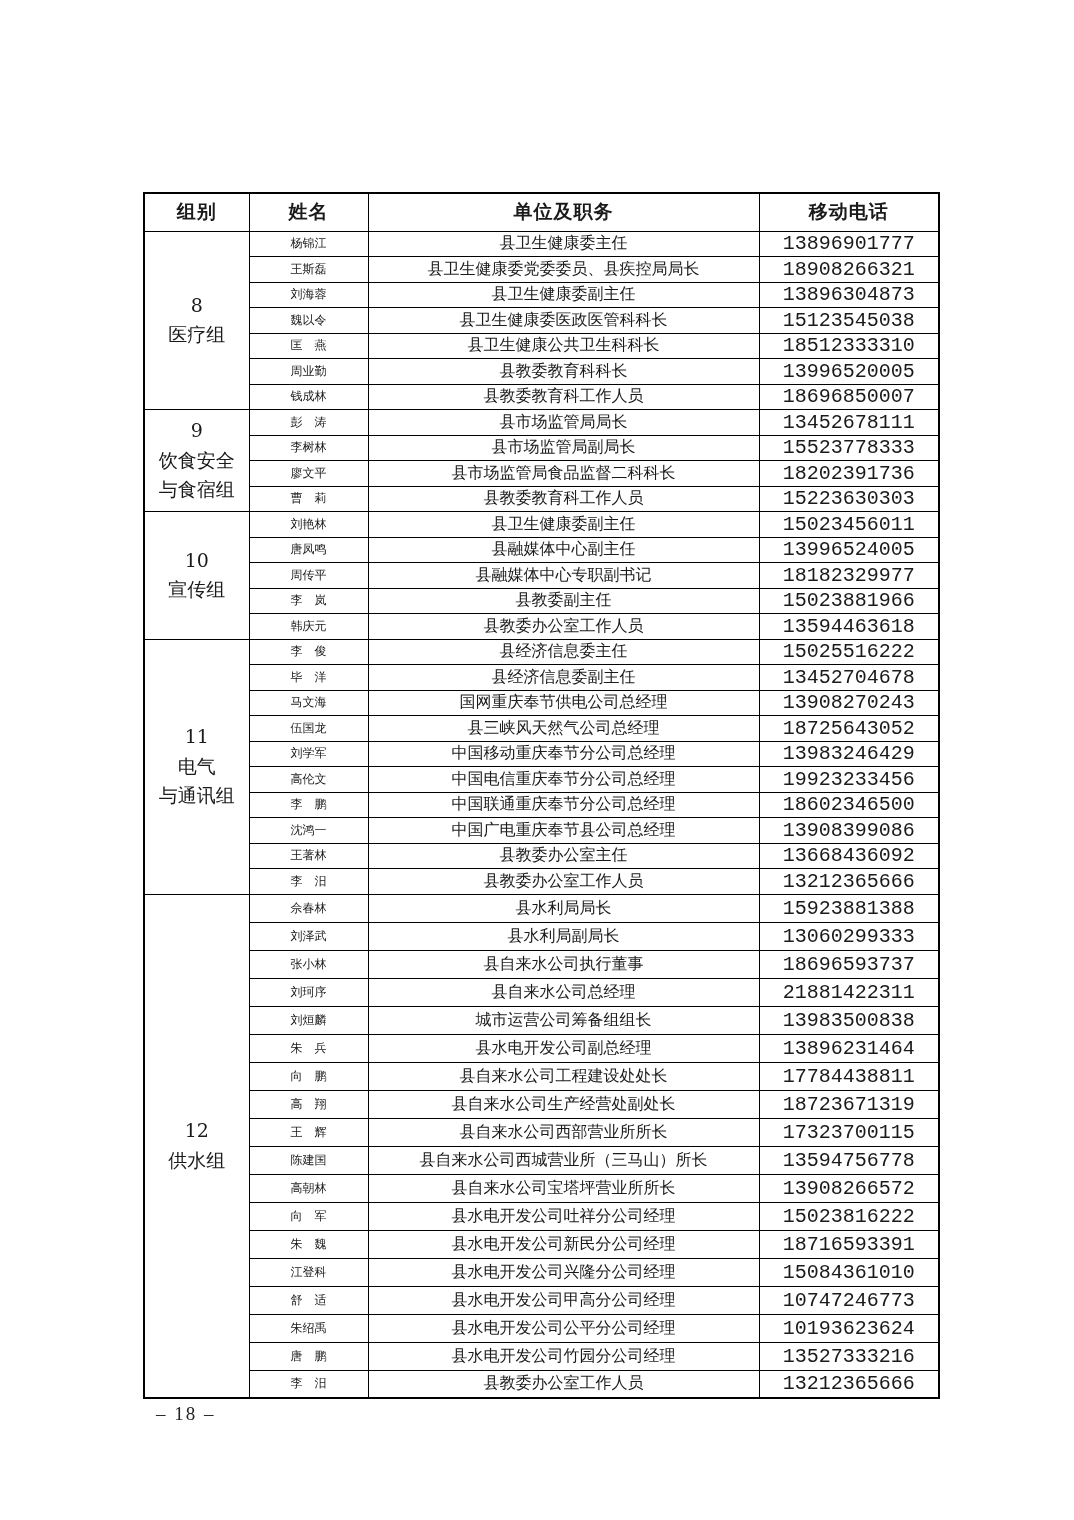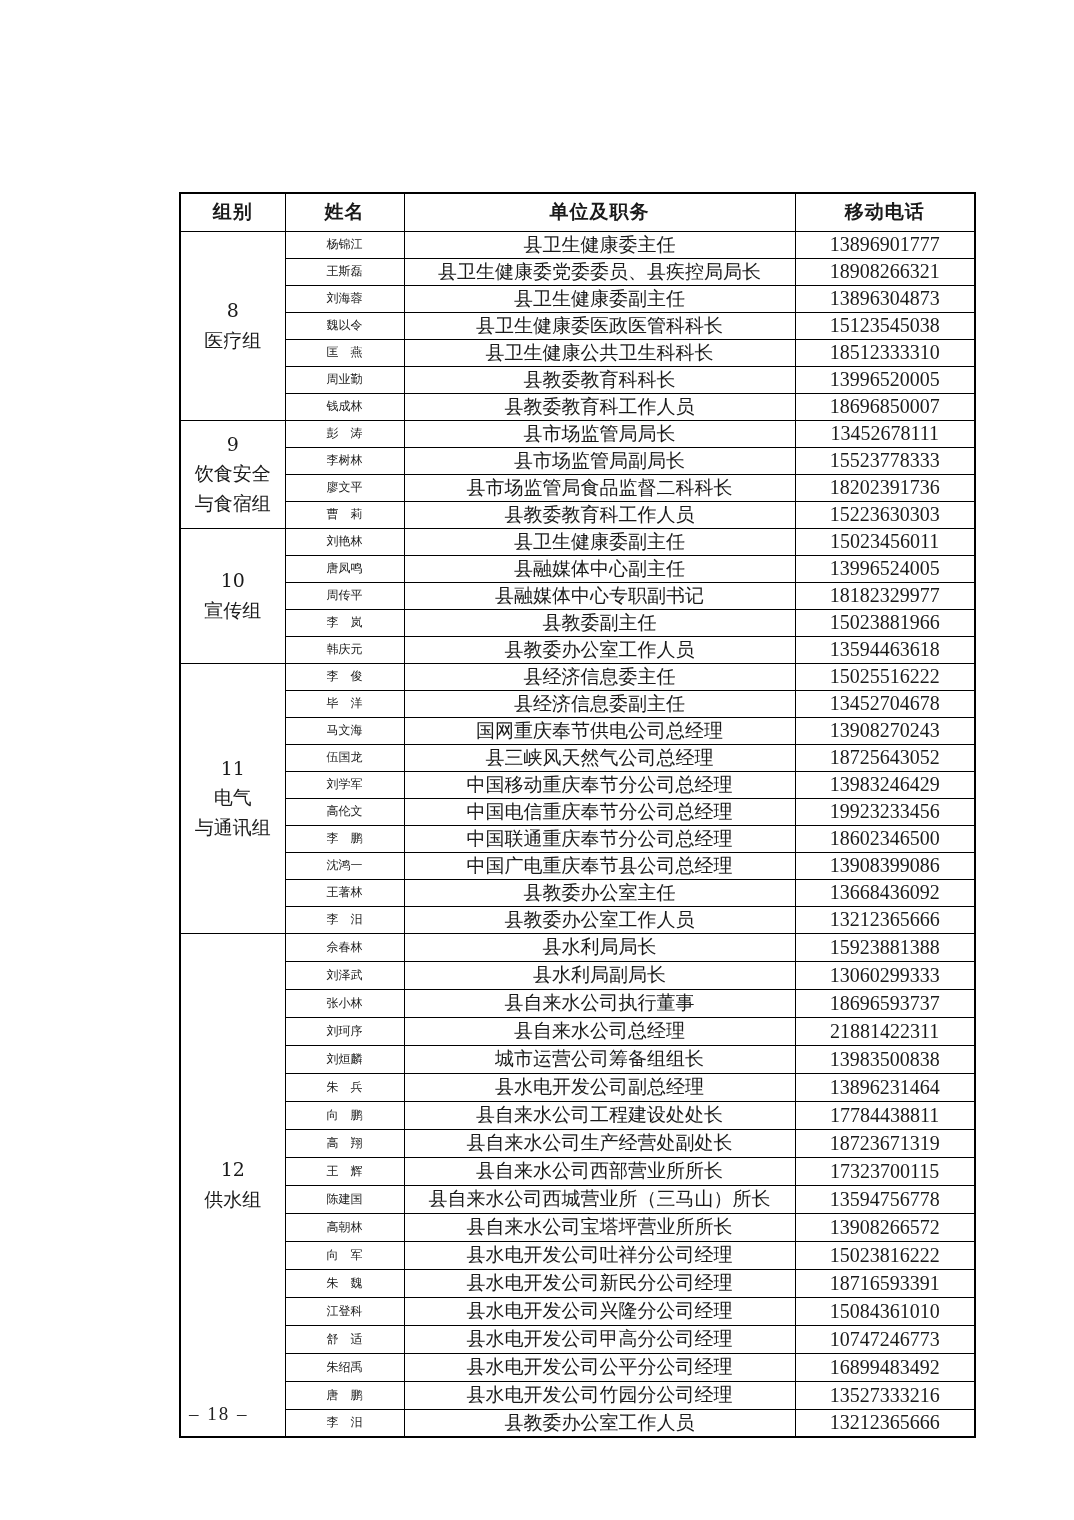--- a/index.html
+++ b/index.html
@@ -12,21 +12,20 @@
     color:#1a1a1a;
   }
   table.contact-table{
     position:absolute;
     left:143px;
     top:192px;
     width:795px;
     border-collapse:collapse;
     table-layout:fixed;
     border:2px solid #000;
-    margin-left:36px;
   }
   col.c-group{width:105px;}
   col.c-name{width:119px;}
   col.c-unit{width:391px;}
   col.c-phone{width:180px;}
   th,td{
     border:1px solid #000;
     padding:0 2px;
     text-align:center;
     vertical-align:middle;
@@ -40,34 +39,33 @@
     letter-spacing:1px;
   }
   tr.row-sm{height:25.5px;}
   tr.row-lg{height:28px;}
   td.group-cell{
     font-size:19px;
     line-height:1.55;
     white-space:normal;
   }
   td.name-cell{font-size:12px;}
-  td.unit-cell{font-size:19px;}
+  td.unit-cell{font-size:16px;}
   td.phone-cell{
     font-size:20px;
-    font-family:Liberation Serif, serif;
+    font-family:Liberation Mono, monospace;
   }
   .footer{
     position:absolute;
     left:156px;
     top:1403px;
     font-size:19px;
     letter-spacing:2px;
     color:#222;
     font-family:"Liberation Serif","DejaVu Serif",serif;
-    margin-left:33px;
   }
 </style>
 </head>
 <body>
 
 <div class="page">
   <table class="contact-table">
     <colgroup>
       <col class="c-group">
         <col class="c-name">
@@ -306,21 +304,21 @@
           <td class="phone-cell">15084361010</td>
         </tr>
         <tr class="row-lg">
           <td class="name-cell">舒　适</td>
           <td class="unit-cell">县水电开发公司甲高分公司经理</td>
           <td class="phone-cell">10747246773</td>
         </tr>
         <tr class="row-lg">
           <td class="name-cell">朱绍禹</td>
           <td class="unit-cell">县水电开发公司公平分公司经理</td>
-          <td class="phone-cell">16899483492</td>
+          <td class="phone-cell">10193623624</td>
         </tr>
         <tr class="row-lg">
           <td class="name-cell">唐　鹏</td>
           <td class="unit-cell">县水电开发公司竹园分公司经理</td>
           <td class="phone-cell">13527333216</td>
         </tr>
         <tr class="row-lg">
           <td class="name-cell">李　汨</td>
           <td class="unit-cell">县教委办公室工作人员</td>
           <td class="phone-cell">13212365666</td>

